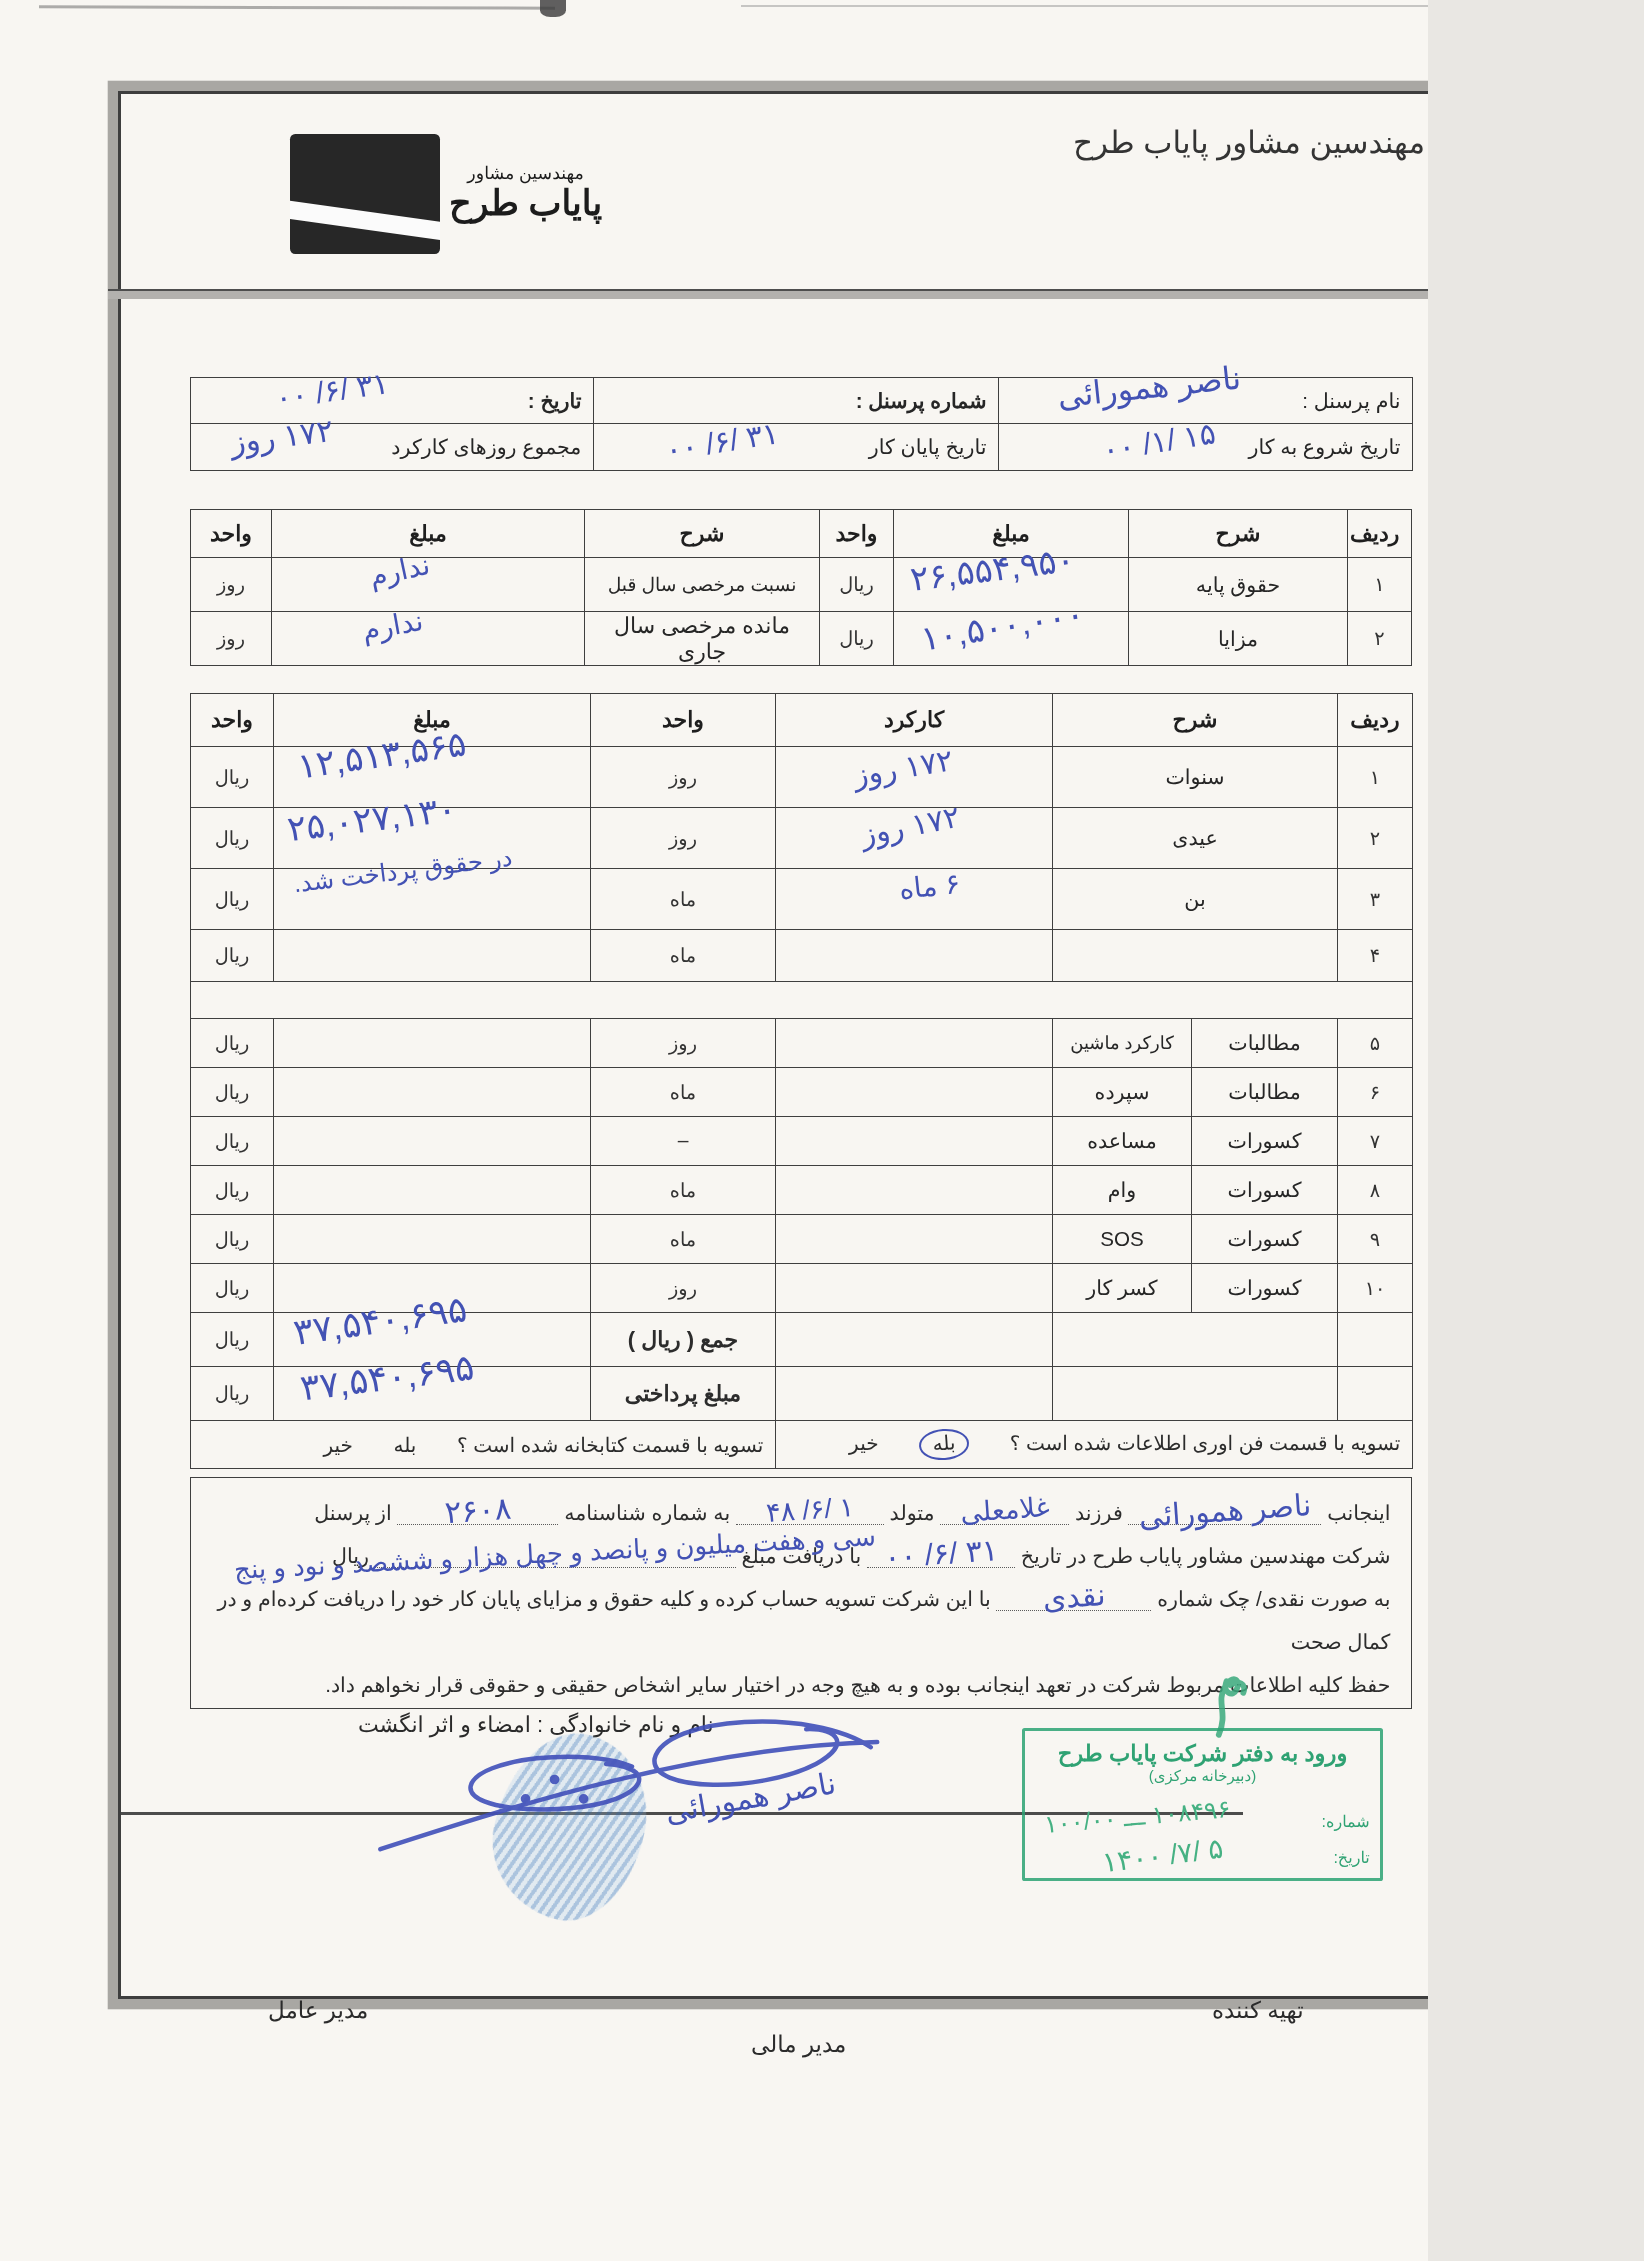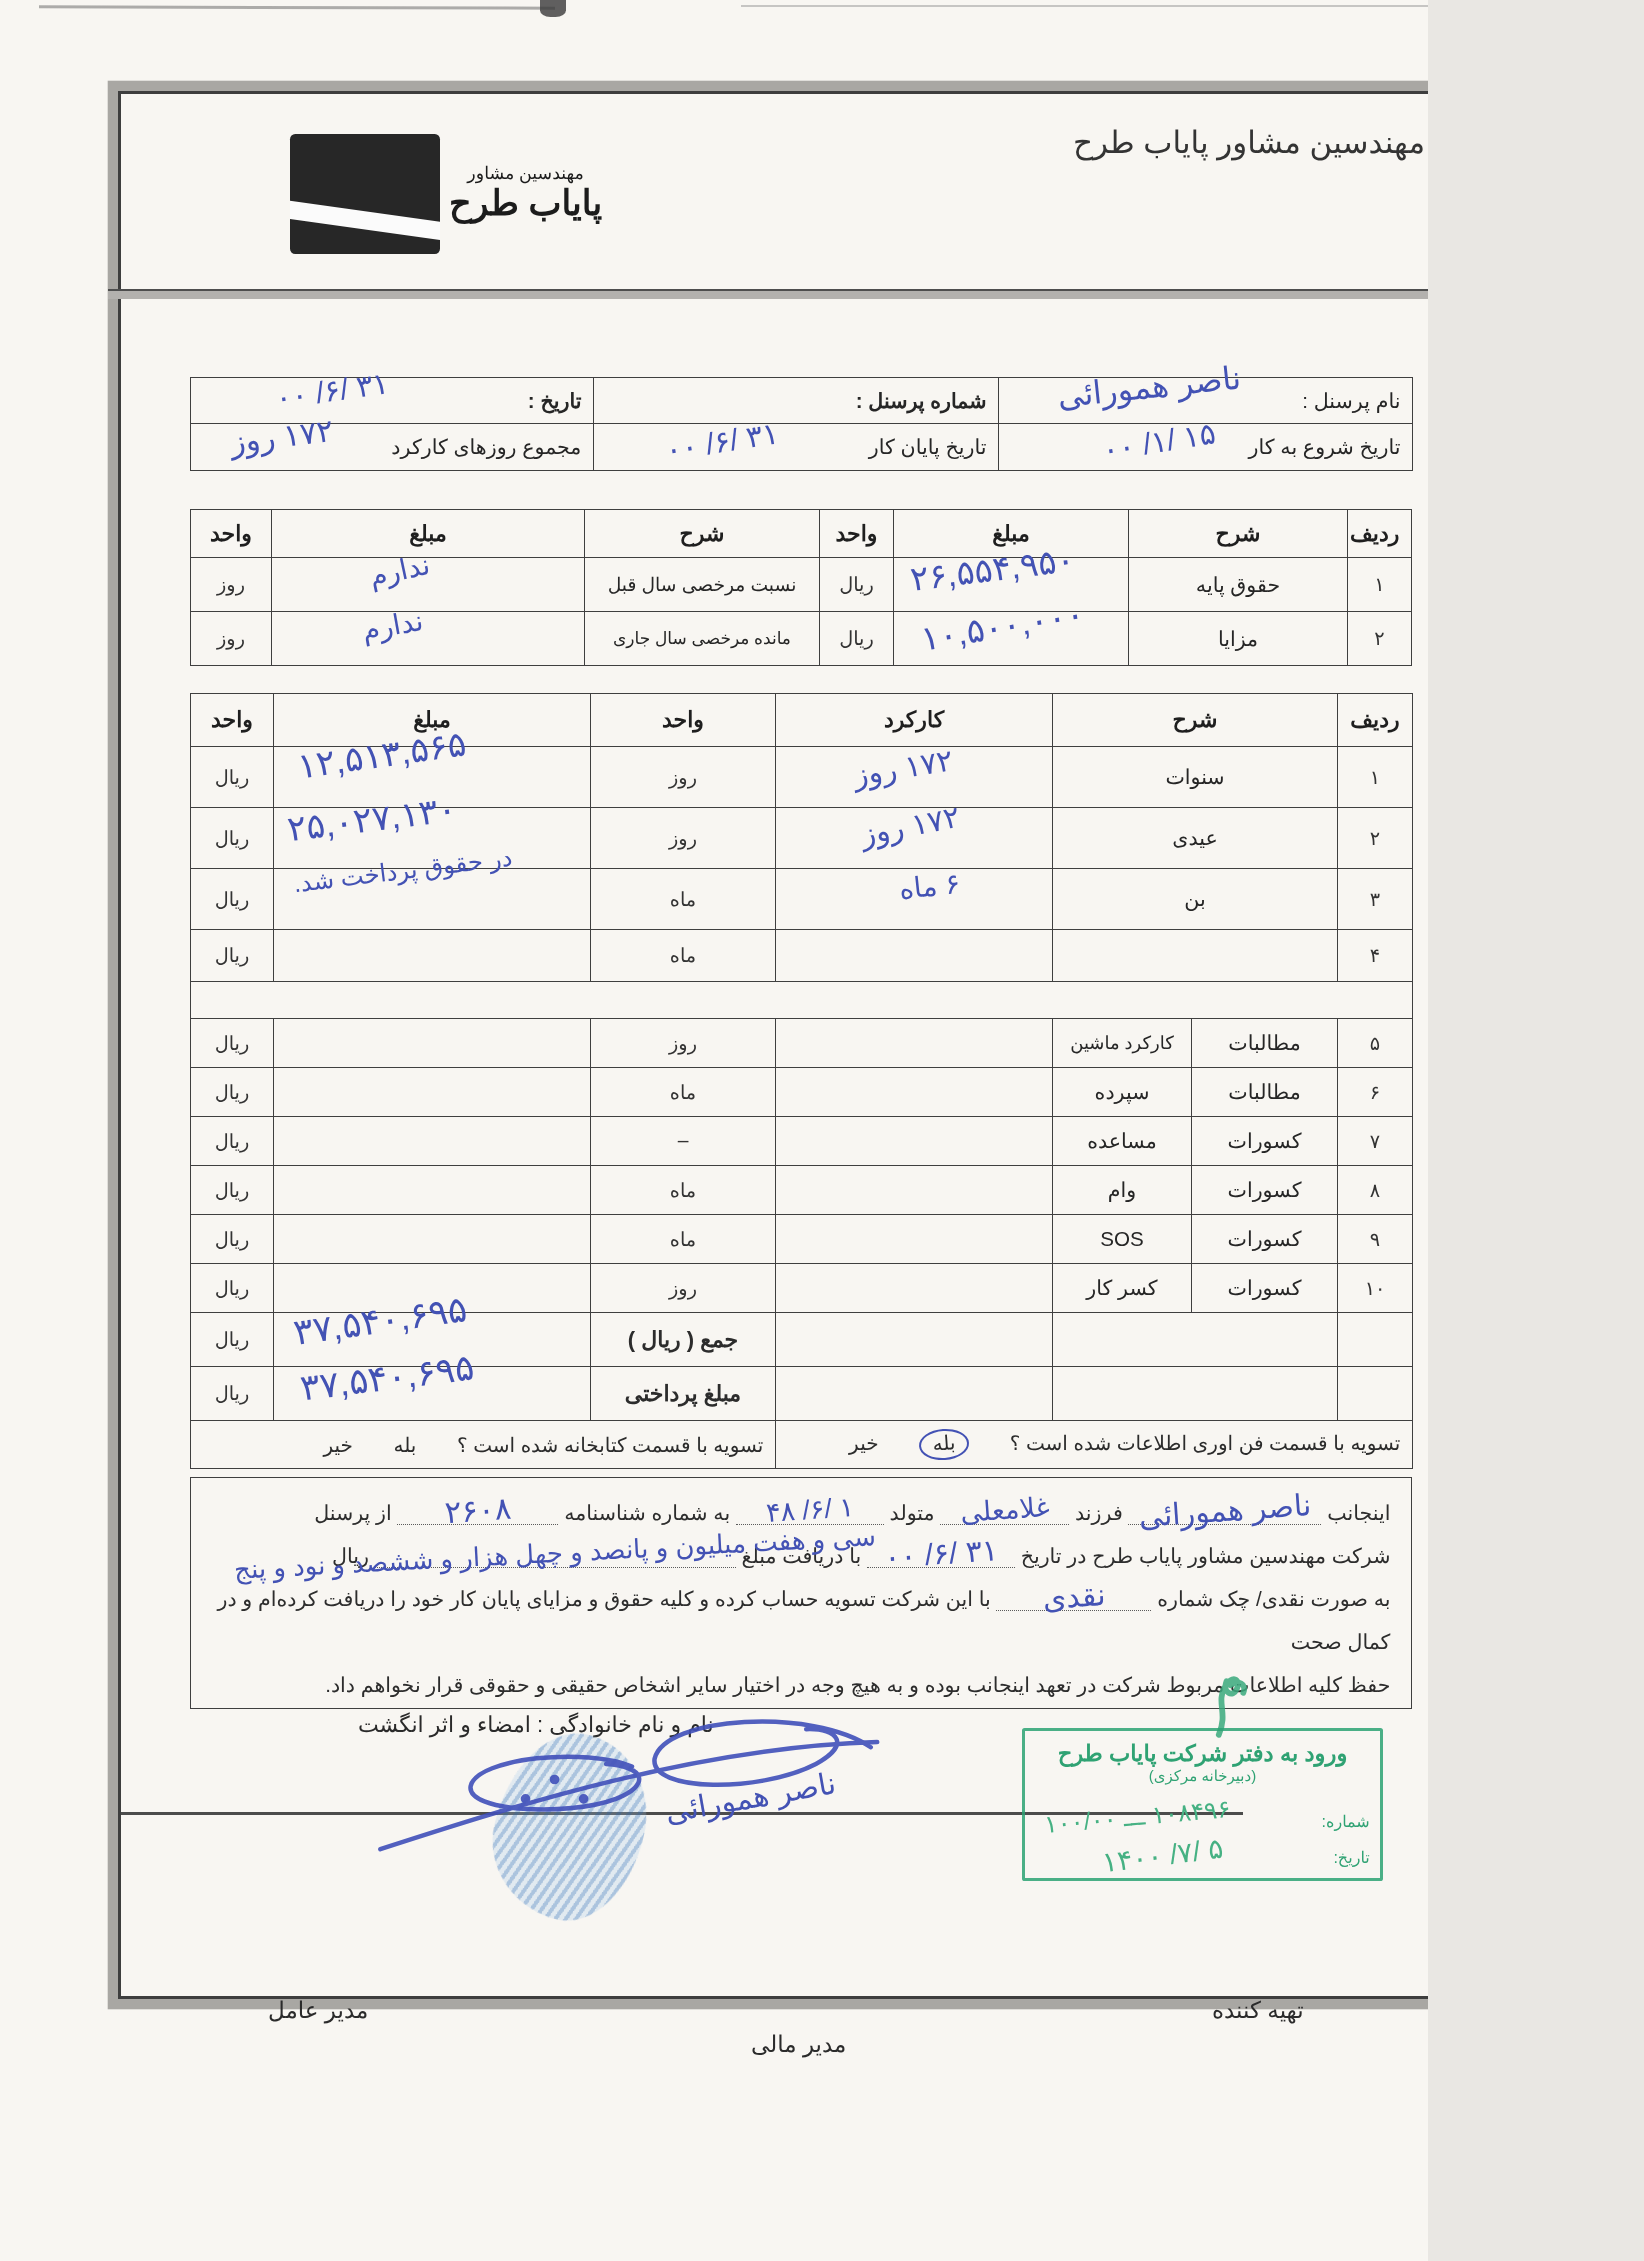--- a/index.html
+++ b/index.html
@@ -185,21 +185,21 @@
       </td>
       <td class="unit">روز</td>
     </tr>
     <tr style="height:54px">
       <td class="unit">۲</td>
       <td class="lbl ctr">مزایا</td>
       <td>
         <span class="hw hw-abs num" style="left:26px; top:-6.4px; font-size:34px; transform:rotate(-9deg);">۱۰,۵۰۰,۰۰۰</span>
       </td>
       <td class="unit">ریال</td>
-      <td class="lbl ctr" style="font-size:17px">مانده مرخصی سال جاری</td>
+      <td class="lbl ctr" style="font-size:22px">مانده مرخصی سال جاری</td>
       <td>
         <span class="hw hw-abs" style="left:90px; top:-2.6px; font-size:28px; transform:rotate(-10deg);">ندارم</span>
       </td>
       <td class="unit">روز</td>
     </tr>
   </tbody>
     </table>
 
   <table style="left:190px; top:693px; width:1222px;">
     <colgroup>

